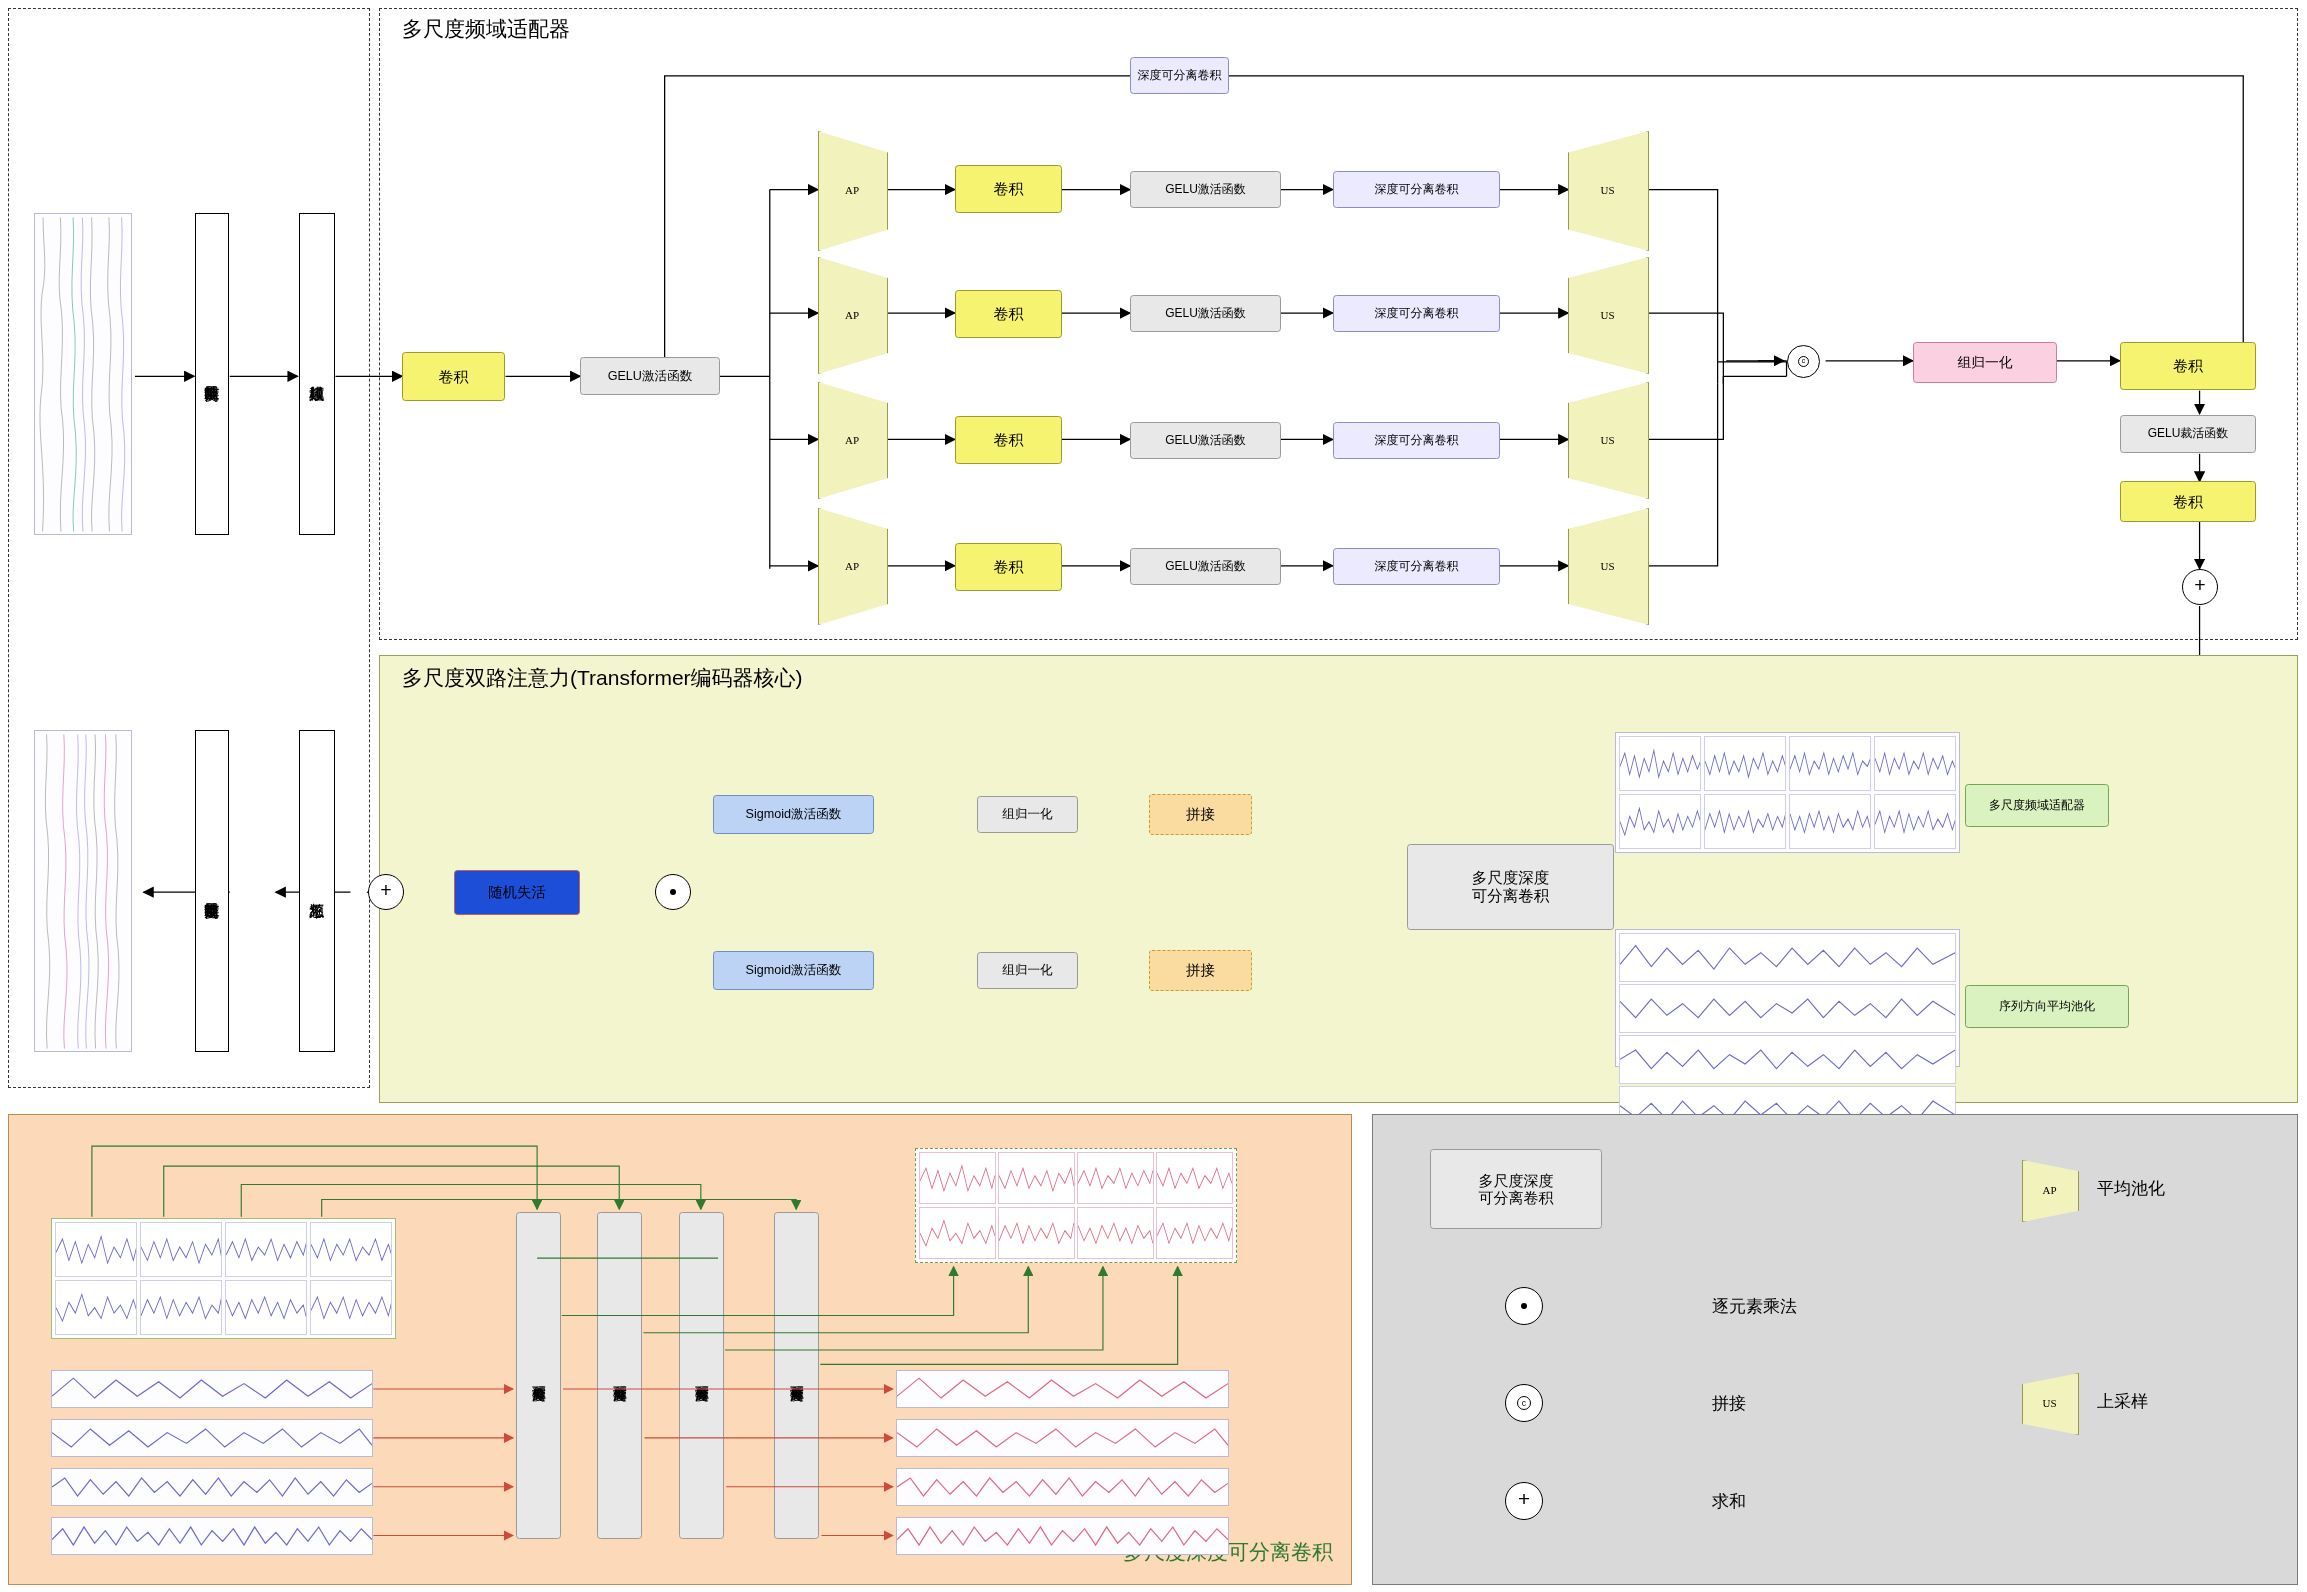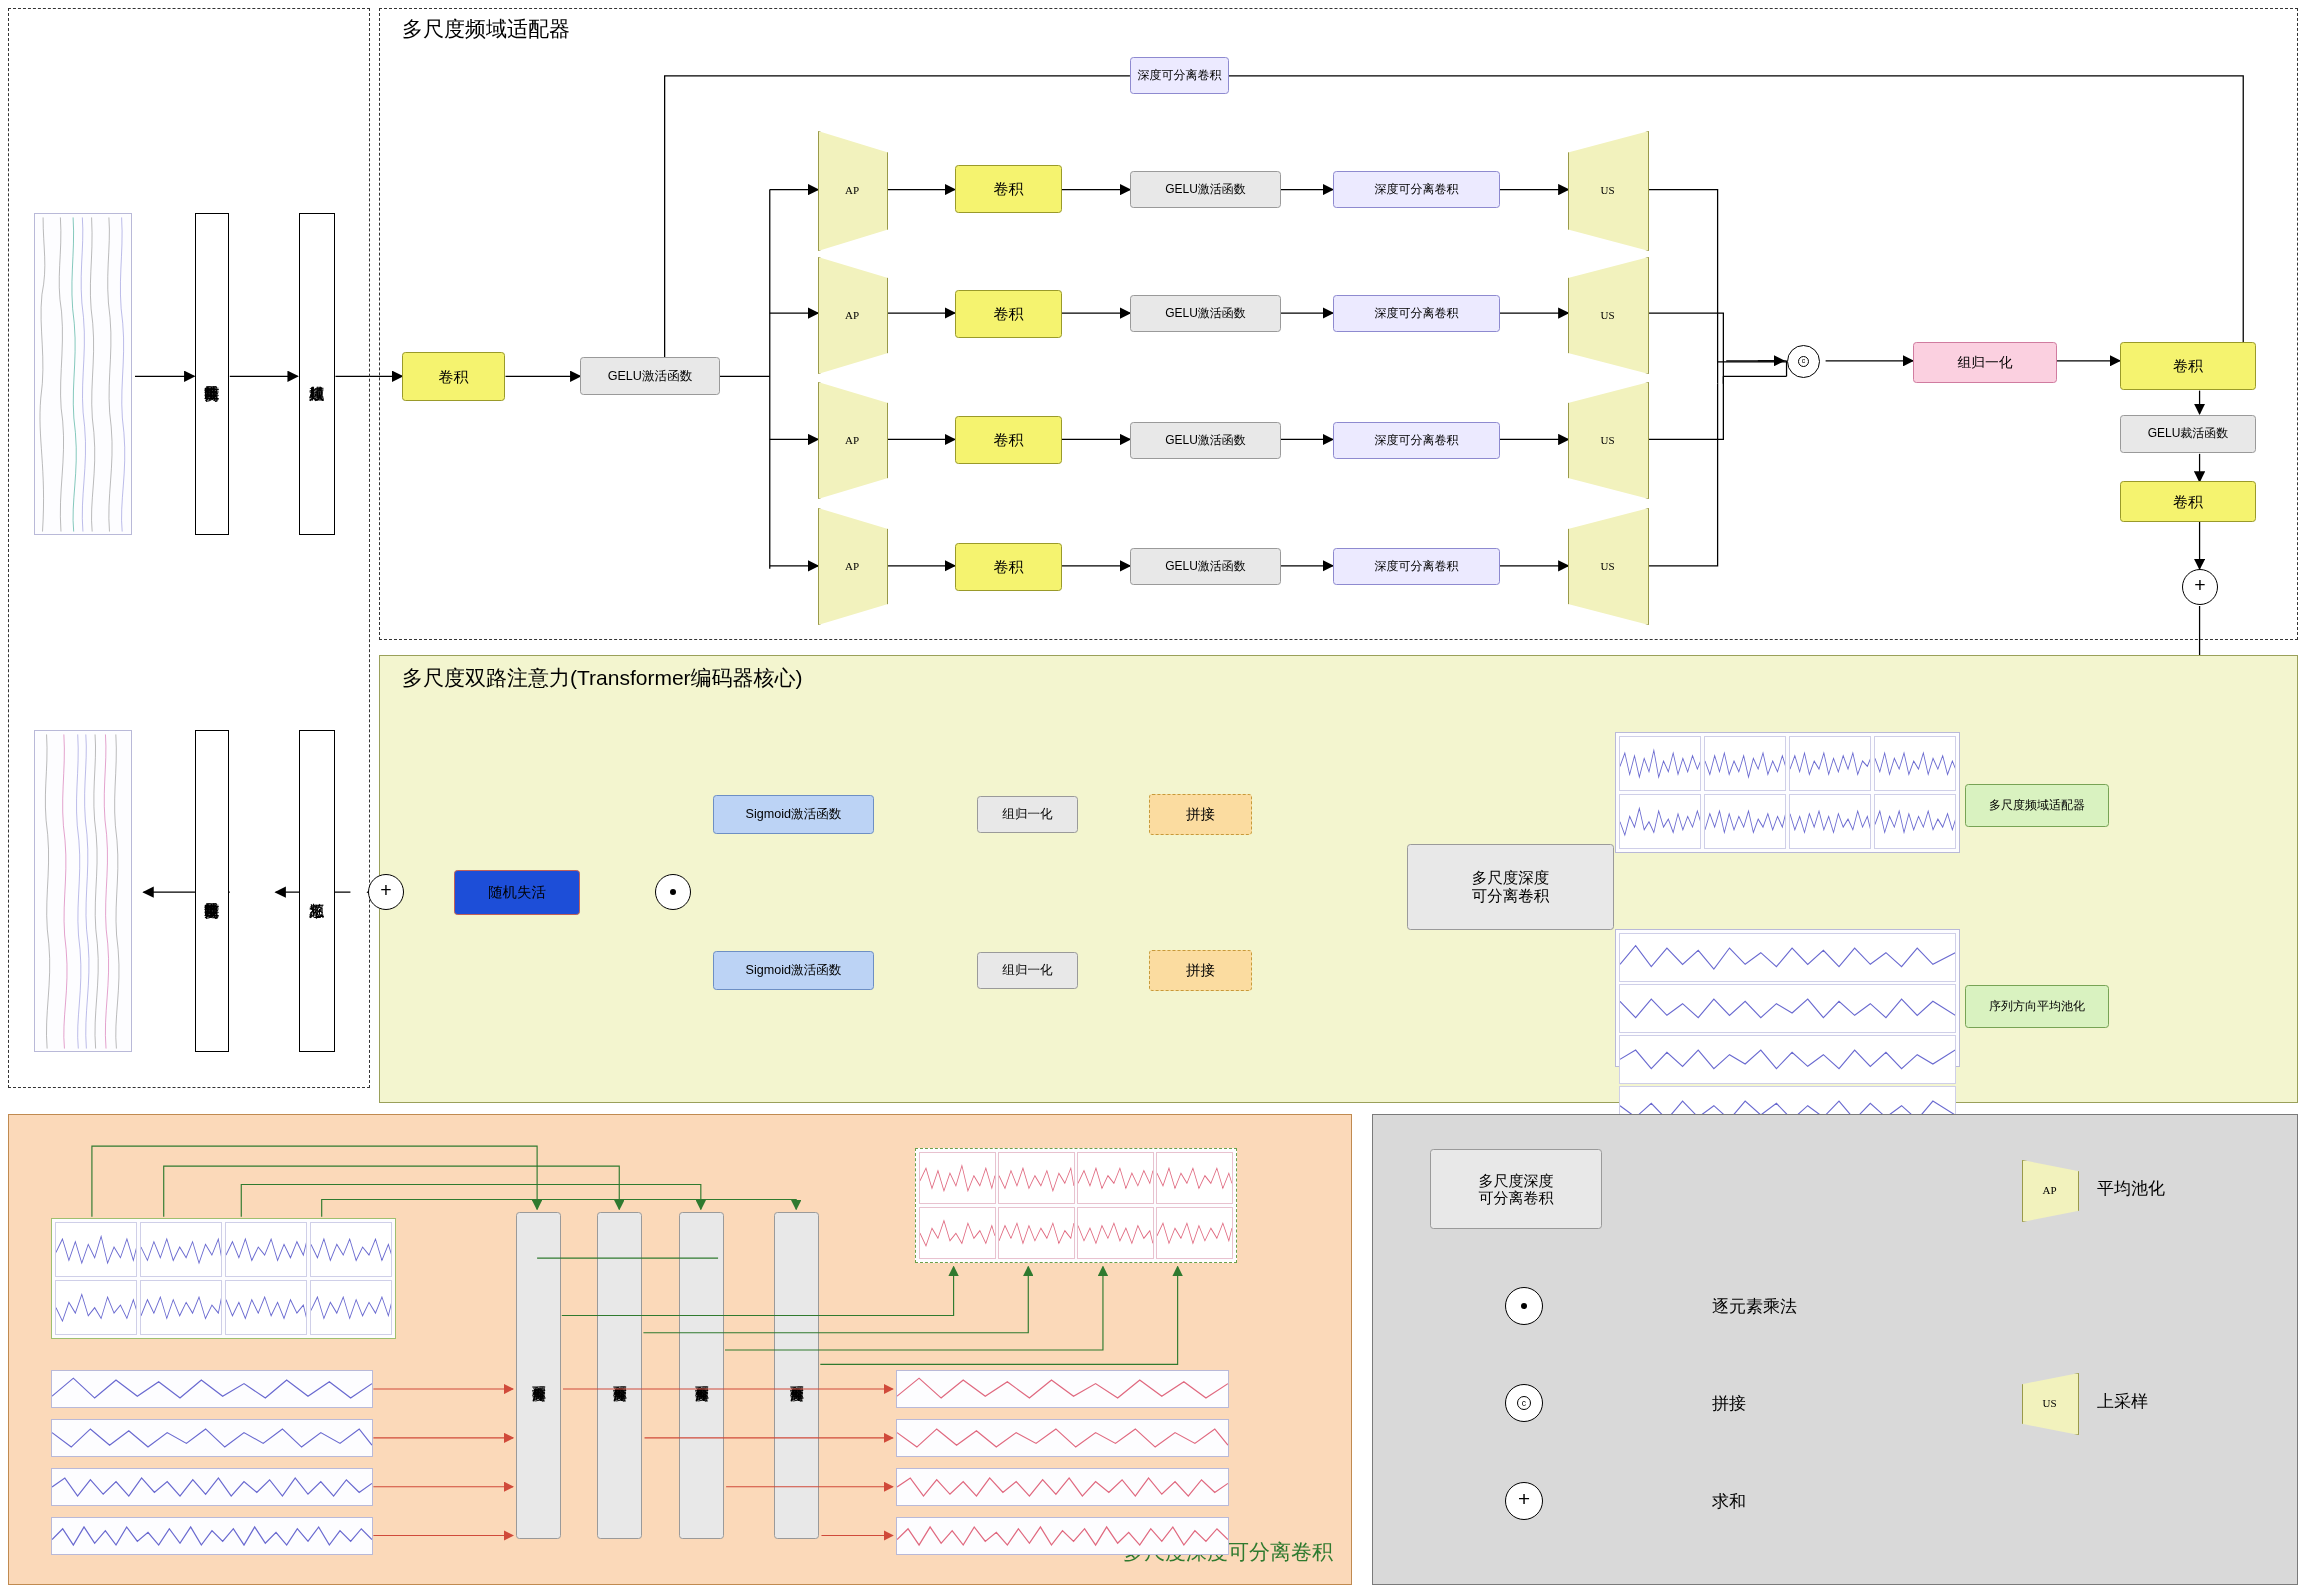--- a/index.html
+++ b/index.html
@@ -299,21 +299,21 @@
   </div>
 
   <div class="abs panel-yellow" style="left:379px;top:655px;width:1919px;height:448px;"></div>
   <div class="abs lbl title" style="left:402px;top:662px;width:804px;height:32px;justify-content:flex-start;">
       <span>多尺度双路注意力(Transformer编码器核心)</span>
     </div>
 
   <div class="abs greenbox lbl" style="left:1965px;top:784px;width:144px;height:43px;font-size:12px;">
       <span>多尺度频域适配器</span>
     </div>
-  <div class="abs greenbox lbl" style="left:1965px;top:985px;width:144px;height:43px;font-size:12px;text-align:right;">
+  <div class="abs greenbox lbl" style="left:1965px;top:985px;width:164px;height:43px;font-size:12px;text-align:right;">
       <span>序列方向平均池化</span>
     </div>
 
   <div class="abs sigtile" style="left:1615px;top:732px;width:345px;height:121px;">
     <div class="tilegrid" style="grid-template-columns:repeat(4,1fr);grid-template-rows:repeat(2,1fr);height:100%;box-sizing:border-box;">
       <div style="background:#fff;border:0.6px solid #cfcfe8;"><svg width="100%" height="100%" viewBox="0 0 100 40" preserveAspectRatio="none">
             <polyline fill="none" stroke="#6a6ad0" stroke-width="1" points="0,22 6,12 12,28 18,14 24,30 30,16 36,26 42,10 48,30 54,18 60,26 66,12 72,28 78,16 84,26 90,14 96,24 100,18"></polyline>
           </svg></div>
       <div style="background:#fff;border:0.6px solid #cfcfe8;"><svg width="100%" height="100%" viewBox="0 0 100 40" preserveAspectRatio="none">
             <polyline fill="none" stroke="#6a6ad0" stroke-width="1" points="0,18 6,28 12,14 18,26 24,12 30,28 36,18 42,26 48,14 54,30 60,16 66,24 72,12 78,28 84,18 90,26 96,14 100,22"></polyline>

